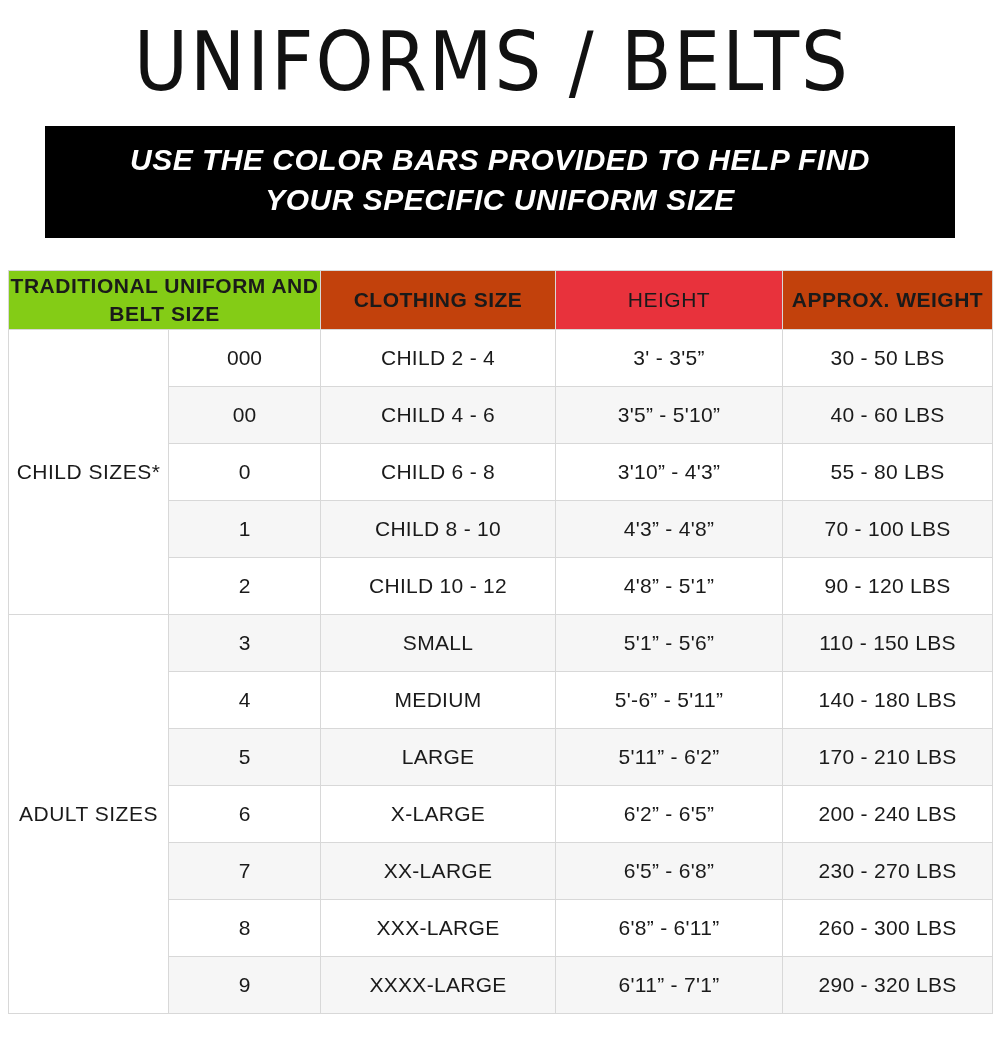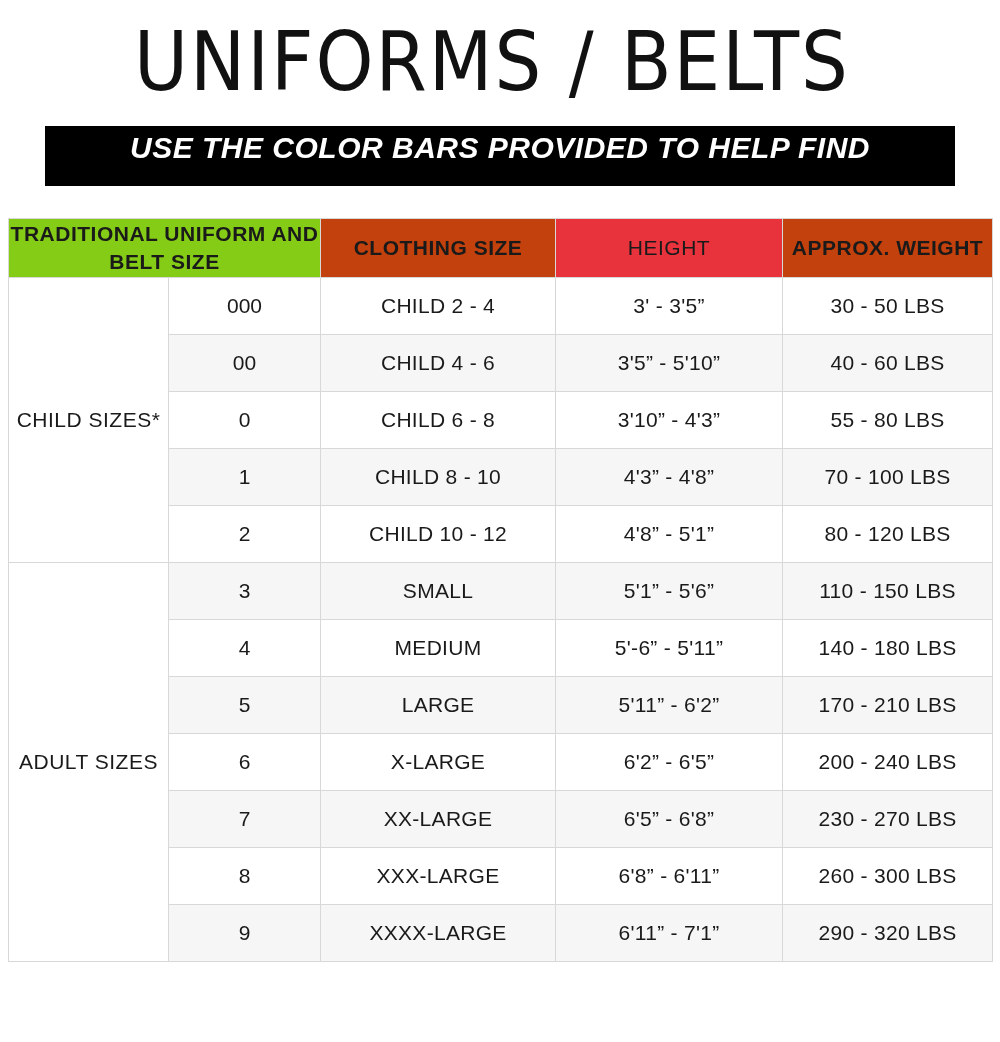--- a/index.html
+++ b/index.html
@@ -34,21 +34,21 @@
     font-family: "DejaVu Sans", sans-serif;
     font-stretch: condensed;
   }
 
   
   .subtitle-band {
     margin: 10px 45px 0 45px;
     background: #000000;
     color: #ffffff;
     text-align: center;
-    padding: 2px 18px 18px 18px;
+    padding: 14px 18px 18px 18px;
     box-sizing: border-box;
   }
   .subtitle-line {
     font-style: italic;
     font-weight: bold;
     font-size: 30px;
     line-height: 40px;
     letter-spacing: 0.5px;
     font-family: "Liberation Sans", sans-serif;
   }
@@ -132,20 +132,21 @@
 </style>
 </head>
 <body>
 
 <div class="page">
 
   <div class="title">UNIFORMS / BELTS</div>
 
   <div class="subtitle-band">
     <div class="subtitle-line">USE THE COLOR BARS PROVIDED TO HELP FIND</div>
+    <div class="subtitle-line">YOUR SPECIFIC UNIFORM SIZE</div>
   </div>
 
   <div class="table-wrap">
     <table class="size-table">
       <colgroup>
         <col class="c1">
           <col class="c2">
           <col class="c3">
           <col class="c4">
           <col class="c5">
@@ -182,21 +183,21 @@
         <tr class="row-alt">
           <td class="cell-size">1</td>
           <td class="cell">CHILD 8 - 10</td>
           <td class="cell">4'3” - 4'8”</td>
           <td class="cell">70 - 100 LBS</td>
         </tr>
         <tr>
           <td class="cell-size">2</td>
           <td class="cell">CHILD 10 - 12</td>
           <td class="cell">4'8” - 5'1”</td>
-          <td class="cell">80 - 120 LBS</td>
+          <td class="cell">90 - 120 LBS</td>
         </tr>
 
         <tr class="row-alt">
           <td class="group-label" rowspan="7">ADULT SIZES</td>
           <td class="cell-size">3</td>
           <td class="cell">SMALL</td>
           <td class="cell">5'1” - 5'6”</td>
           <td class="cell">110 - 150 LBS</td>
         </tr>
         <tr>

